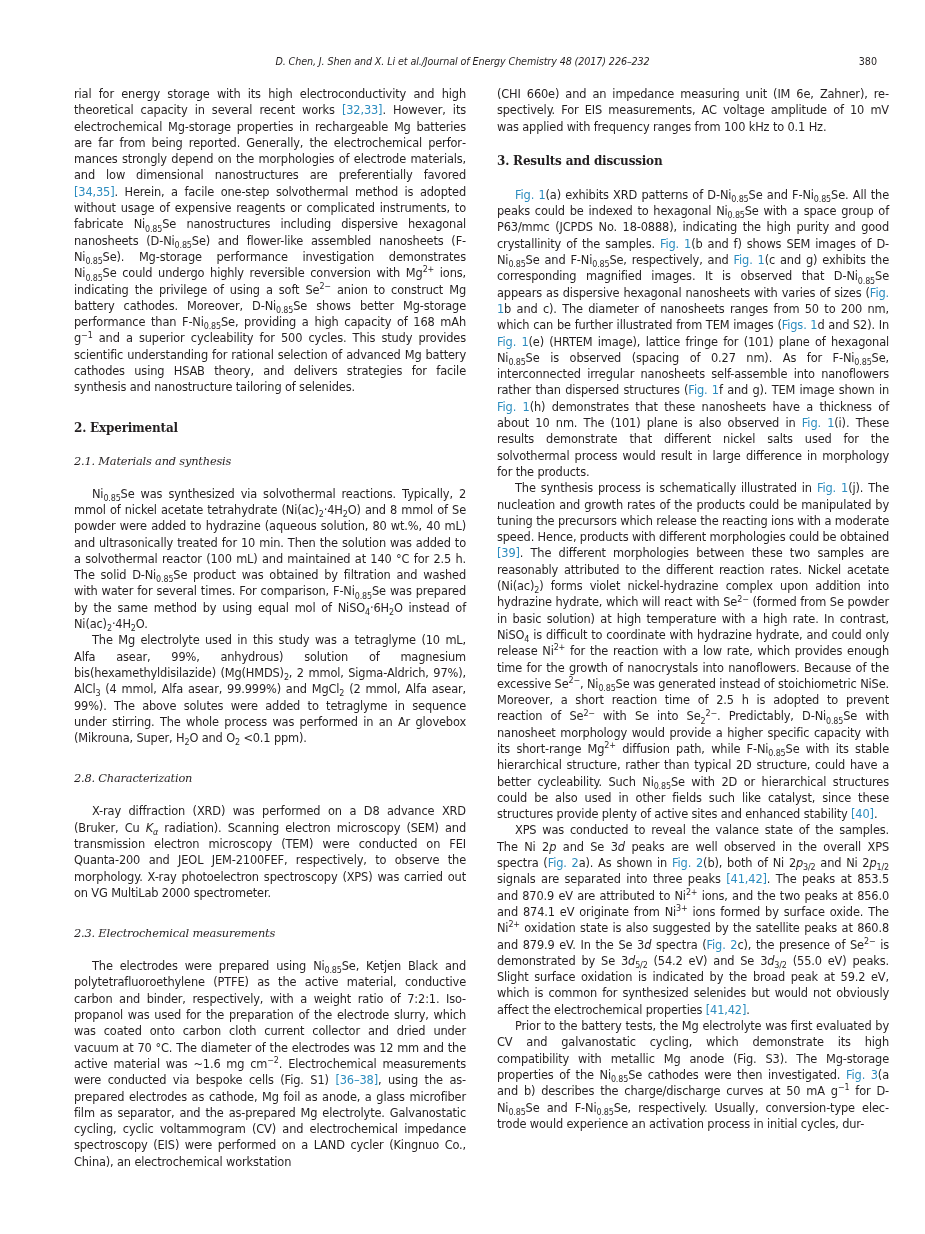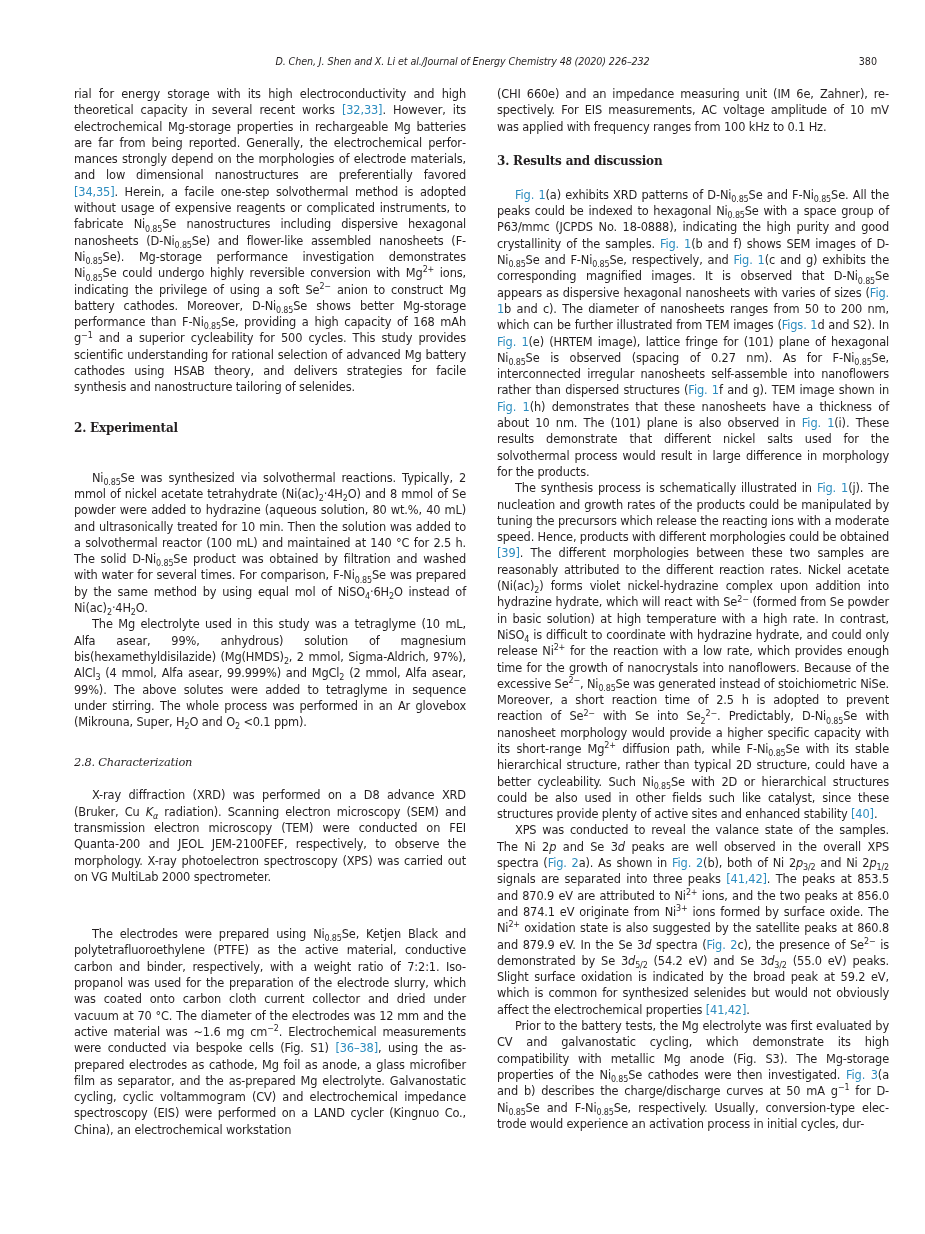--- a/index.html
+++ b/index.html
@@ -23,43 +23,45 @@
   sub, sup { font-size: 8px; line-height: 0; margin-top: 12px; }
   .it { font-style: italic; }
   .gap-a { height: 24px; }
   .gap-b { height: 17px; }
   .gap-c { height: 18px; }
 </style>
 </head>
 <body>
 
 <div class="running-head">
-  <span class="rh-title">D. Chen, J. Shen and X. Li et al./Journal of Energy Chemistry 48 (2020) 226–232</span>
+  <span class="rh-title">D. Chen, J. Shen and X. Li et al./Journal of Energy Chemistry 48 (2017) 226–232</span>
   <span class="rh-page">380</span>
 </div>
 
 <div class="col col-left">
   <p><span>rial for energy storage with its high electroconductivity and high theoretical capacity in several recent works </span><a class="ref">[32,33]</a><span>. However, its electrochemical Mg-storage properties in rechargeable Mg batteries are far from being reported. Generally, the electrochemical perfor­mances strongly depend on the morphologies of electrode materi­als, and low dimensional nanostructures are preferentially favored </span><a class="ref">[34,35]</a><span>. Herein, a facile one-step solvothermal method is adopted without usage of expensive reagents or complicated instruments, to fabricate Ni</span><sub>0.85</sub><span>Se nanostructures including dispersive hexago­nal nanosheets (D-Ni</span><sub>0.85</sub><span>Se) and flower-like assembled nanosheets (F-Ni</span><sub>0.85</sub><span>Se). Mg-storage performance investigation demonstrates Ni</span><sub>0.85</sub><span>Se could undergo highly reversible conversion with Mg</span><sup>2+</sup><span> ions, indicating the privilege of using a soft Se</span><sup>2−</sup><span> anion to con­struct Mg battery cathodes. Moreover, D-Ni</span><sub>0.85</sub><span>Se shows better Mg-storage performance than F-Ni</span><sub>0.85</sub><span>Se, providing a high capacity of 168 mAh g</span><sup>−1</sup><span> and a superior cycleability for 500 cycles. This study provides scientific understanding for rational selection of advanced Mg battery cathodes using HSAB theory, and delivers strategies for facile synthesis and nanostructure tailoring of selenides.</span></p>
 
   <div class="gap-a"></div>
   <h2 class="sec">2. Experimental</h2>
   <div class="gap-b"></div>
+  <h3 class="sub">2.1. Materials and synthesis</h3>
   <div class="gap-b"></div>
 
   <p class="ind"><span>Ni</span><sub>0.85</sub><span>Se was synthesized via solvothermal reactions. Typically, 2 mmol of nickel acetate tetrahydrate (Ni(ac)</span><sub>2</sub><span>·4H</span><sub>2</sub><span>O) and 8 mmol of Se powder were added to hydrazine (aqueous solution, 80 wt.%, 40 mL) and ultrasonically treated for 10 min. Then the solution was added to a solvothermal reactor (100 mL) and maintained at 140 °C for 2.5 h. The solid D-Ni</span><sub>0.85</sub><span>Se product was obtained by fil­tration and washed with water for several times. For comparison, F-Ni</span><sub>0.85</sub><span>Se was prepared by the same method by using equal mol of NiSO</span><sub>4</sub><span>·6H</span><sub>2</sub><span>O instead of Ni(ac)</span><sub>2</sub><span>·4H</span><sub>2</sub><span>O.</span></p>
 
   <p class="ind"><span>The Mg electrolyte used in this study was a tetraglyme (10 mL, Alfa asear, 99%, anhydrous) solution of magnesium bis(hexamethyldisilazide) (Mg(HMDS)</span><sub>2</sub><span>, 2 mmol, Sigma-Aldrich, 97%), AlCl</span><sub>3</sub><span> (4 mmol, Alfa asear, 99.999%) and MgCl</span><sub>2</sub><span> (2 mmol, Alfa asear, 99%). The above solutes were added to tetraglyme in se­quence under stirring. The whole process was performed in an Ar glovebox (Mikrouna, Super, H</span><sub>2</sub><span>O and O</span><sub>2</sub><span> &lt;0.1 ppm).</span></p>
 
   <div class="gap-a"></div>
   <h3 class="sub">2.8. Characterization</h3>
   <div class="gap-b"></div>
 
   <p class="ind"><span>X-ray diffraction (XRD) was performed on a D8 advance XRD (Bruker, Cu </span><span class="it">K</span><sub class="it">α</sub><span> radiation). Scanning electron microscopy (SEM) and transmission electron microscopy (TEM) were conducted on FEI Quanta-200 and JEOL JEM-2100FEF, respectively, to observe the morphology. X-ray photoelectron spectroscopy (XPS) was carried out on VG MultiLab 2000 spectrometer.</span></p>
 
   <div class="gap-a"></div>
+  <h3 class="sub">2.3. Electrochemical measurements</h3>
   <div class="gap-b"></div>
 
   <p class="ind"><span>The electrodes were prepared using Ni</span><sub>0.85</sub><span>Se, Ketjen Black and polytetrafluoroethylene (PTFE) as the active material, conductive carbon and binder, respectively, with a weight ratio of 7:2:1. Iso­propanol was used for the preparation of the electrode slurry, which was coated onto carbon cloth current collector and dried under vacuum at 70 °C. The diameter of the electrodes was 12 mm and the active material was ~1.6 mg cm</span><sup>−2</sup><span>. Electrochemical mea­surements were conducted via bespoke cells (Fig. S1) </span><a class="ref">[36–38]</a><span>, us­ing the as-prepared electrodes as cathode, Mg foil as anode, a glass microfiber film as separator, and the as-prepared Mg elec­trolyte. Galvanostatic cycling, cyclic voltammogram (CV) and elec­trochemical impedance spectroscopy (EIS) were performed on a LAND cycler (Kingnuo Co., China), an electrochemical workstation</span></p>
 </div>
 
 <div class="col col-right">
   <p>(CHI 660e) and an impedance measuring unit (IM 6e, Zahner), re­spectively. For EIS measurements, AC voltage amplitude of 10 mV was applied with frequency ranges from 100 kHz to 0.1 Hz.</p>
   <div class="gap-c"></div>
   <h2 class="sec">3. Results and discussion</h2>
   <div class="gap-c"></div>

